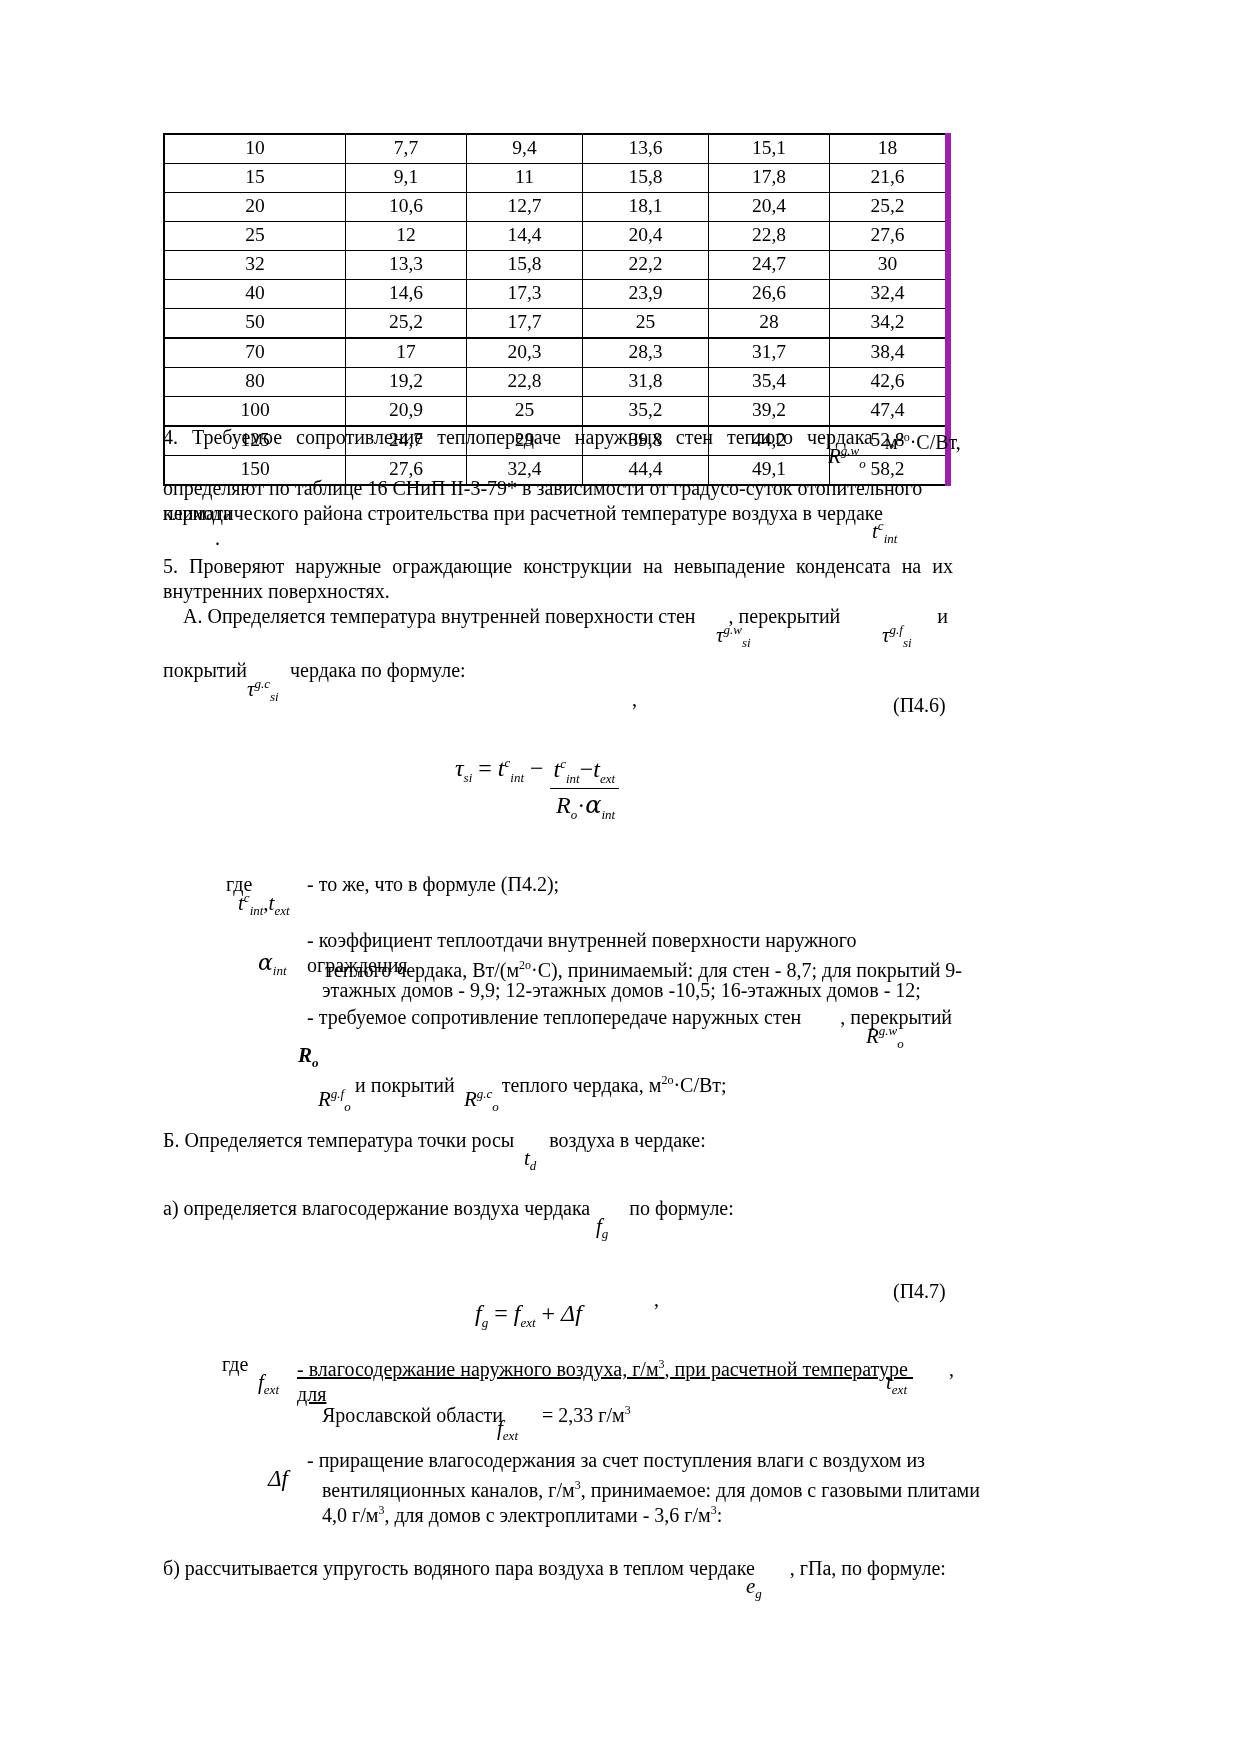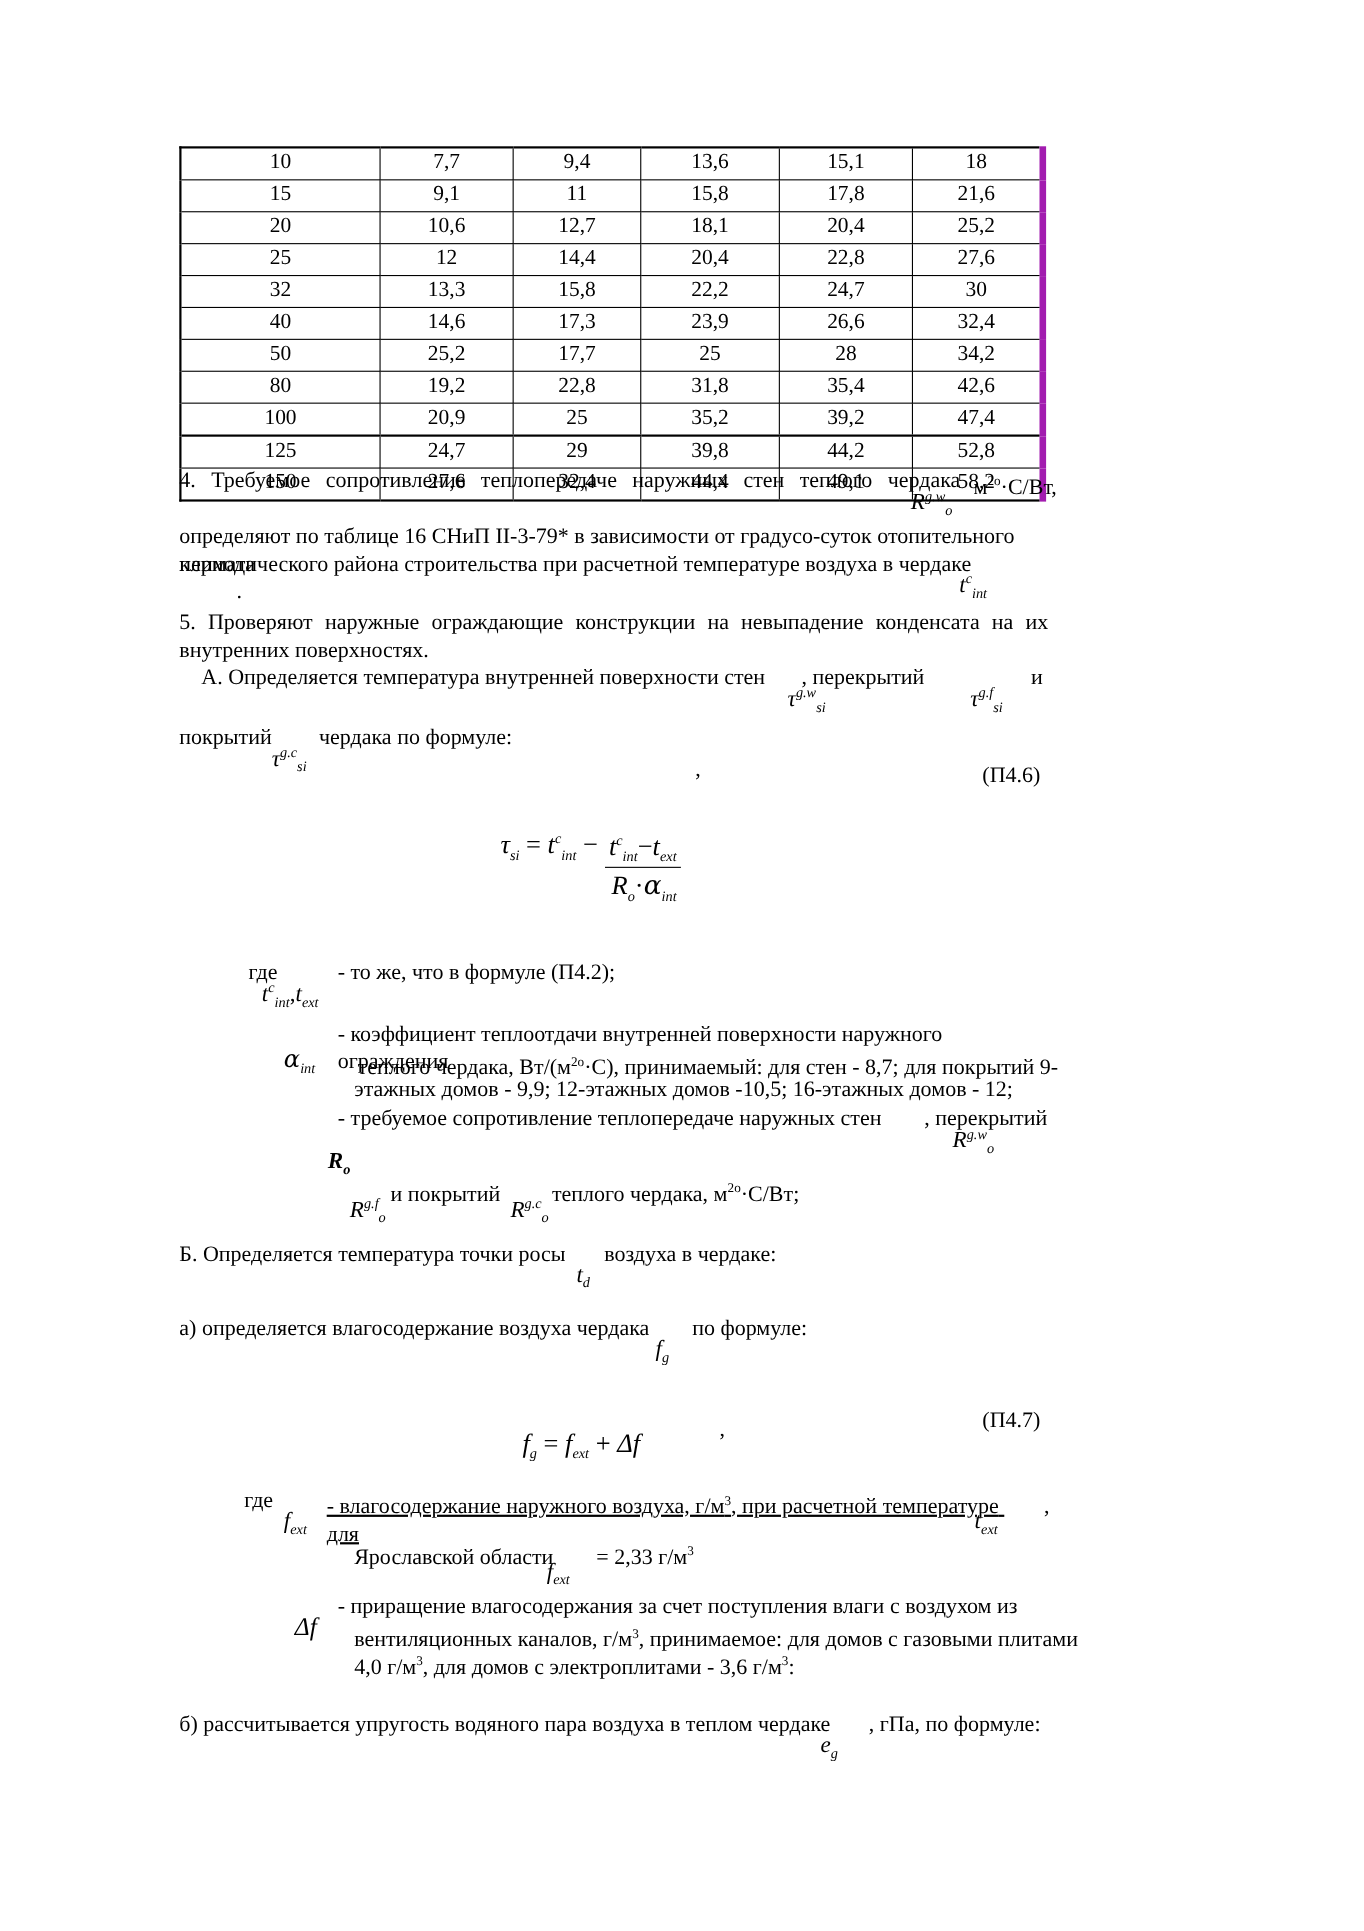--- a/index.html
+++ b/index.html
@@ -120,20 +120,28 @@
             <td class="c5">32,4</td>
           </tr>
           <tr>
             <td class="c0">50</td>
             <td class="c1">25,2</td>
             <td class="c2">17,7</td>
             <td class="c3">25</td>
             <td class="c4">28</td>
             <td class="c5">34,2</td>
           </tr>
+          <tr class="thick">
+            <td class="c0">70</td>
+            <td class="c1">17</td>
+            <td class="c2">20,3</td>
+            <td class="c3">28,3</td>
+            <td class="c4">31,7</td>
+            <td class="c5">38,4</td>
+          </tr>
           <tr>
             <td class="c0">80</td>
             <td class="c1">19,2</td>
             <td class="c2">22,8</td>
             <td class="c3">31,8</td>
             <td class="c4">35,4</td>
             <td class="c5">42,6</td>
           </tr>
           <tr>
             <td class="c0">100</td>

